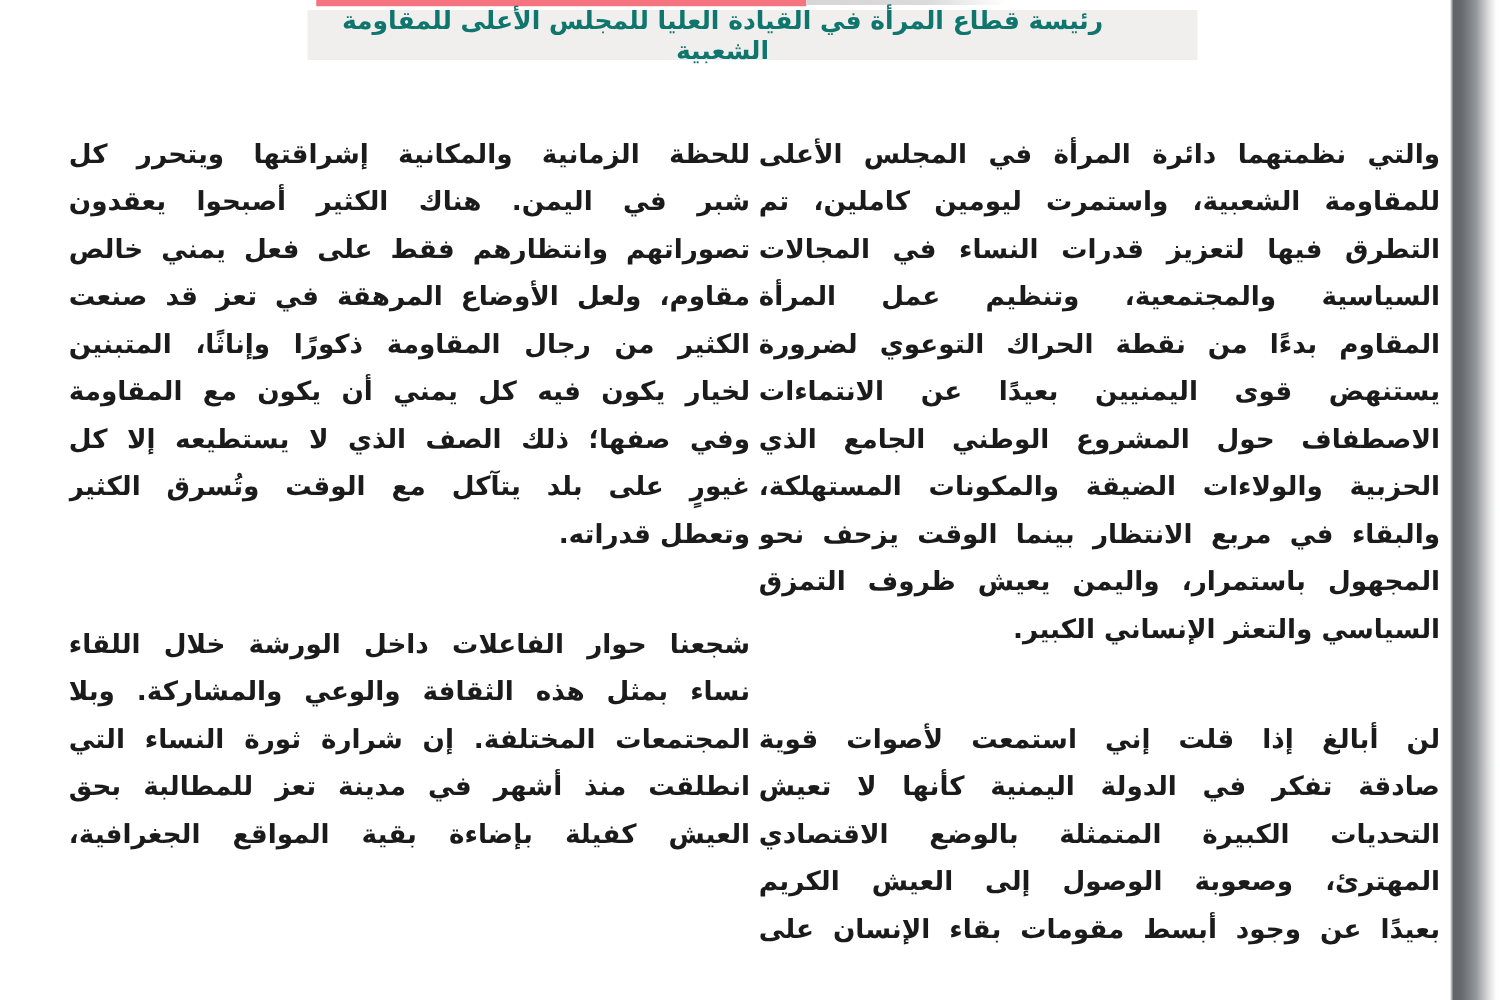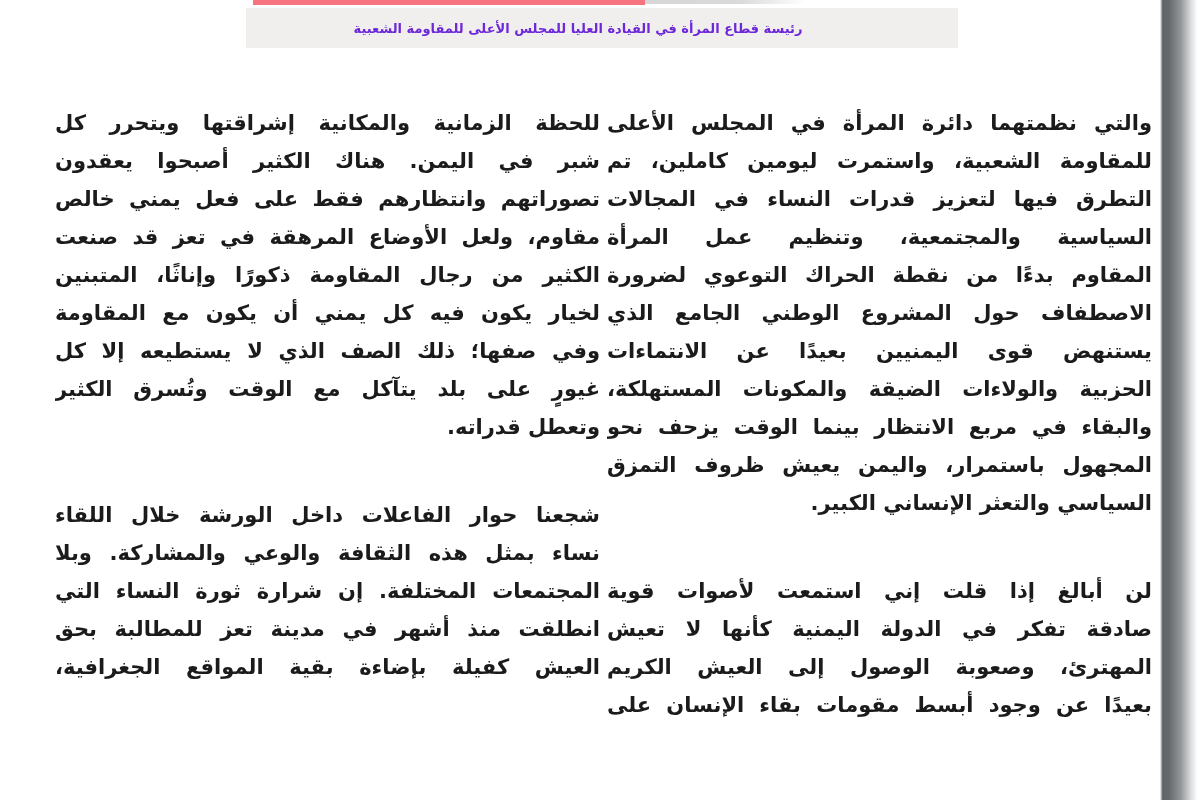--- a/index.html
+++ b/index.html
@@ -19,21 +19,21 @@
     background:linear-gradient(to right,#d6d6d6 0%,#dadada 60%,#ffffff 100%);
   }
   .title-strip {
     position:absolute; left:246px; top:8px; width:712px; height:40px;
     background:#f1efee;
     display:flex; align-items:center;
   }
   .article-subtitle {
     width:652px; margin-left:6px;
     text-align:center; direction:rtl;
-    font-size:13px; font-weight:bold; color:#6d28d9;
+    font-size:20px; font-weight:bold; color:#0f766e;
     letter-spacing:0;
   }
   .col {
     position:absolute; top:104px; width:545px;
     direction:rtl; color:#1b1b1b;
     font-weight:bold; font-size:21px;
   }
   .col-right { left:607px; }
   .col-left  { left:55px;  }
   .para { margin-bottom:50px; }
@@ -68,30 +68,31 @@
     <div class="article-subtitle">رئيسة قطاع المرأة في القيادة العليا للمجلس الأعلى للمقاومة الشعبية</div>
   </div>
 
   <div class="col col-right">
       <div class="para">
         <div class="ln">والتي نظمتهما دائرة المرأة في المجلس الأعلى</div>
         <div class="ln">للمقاومة الشعبية، واستمرت ليومين كاملين، تم</div>
         <div class="ln">التطرق فيها لتعزيز قدرات النساء في المجالات</div>
         <div class="ln">السياسية والمجتمعية، وتنظيم عمل المرأة</div>
         <div class="ln">المقاوم بدءًا من نقطة الحراك التوعوي لضرورة</div>
+        <div class="ln">يستنهض قوى اليمنيين بعيدًا عن الانتماءات</div>
         <div class="ln">الاصطفاف حول المشروع الوطني الجامع الذي</div>
-        <div class="ln">يستنهض قوى اليمنيين بعيدًا عن الانتماءات</div>
         <div class="ln">الحزبية والولاءات الضيقة والمكونات المستهلكة،</div>
         <div class="ln">والبقاء في مربع الانتظار بينما الوقت يزحف نحو</div>
         <div class="ln">المجهول باستمرار، واليمن يعيش ظروف التمزق</div>
         <div class="ln last">السياسي والتعثر الإنساني الكبير.</div>
       </div>
       <div class="para">
         <div class="ln">لن أبالغ إذا قلت إني استمعت لأصوات قوية</div>
         <div class="ln">صادقة تفكر في الدولة اليمنية كأنها لا تعيش</div>
+        <div class="ln">التحديات الكبيرة المتمثلة بالوضع الاقتصادي</div>
         <div class="ln">المهترئ، وصعوبة الوصول إلى العيش الكريم</div>
         <div class="ln">بعيدًا عن وجود أبسط مقومات بقاء الإنسان على</div>
       </div>
     </div>
 
   <div class="col col-left">
       <div class="para">
         <div class="ln">للحظة الزمانية والمكانية إشراقتها ويتحرر كل</div>
         <div class="ln">شبر في اليمن. هناك الكثير أصبحوا يعقدون</div>
         <div class="ln">تصوراتهم وانتظارهم فقط على فعل يمني خالص</div>

